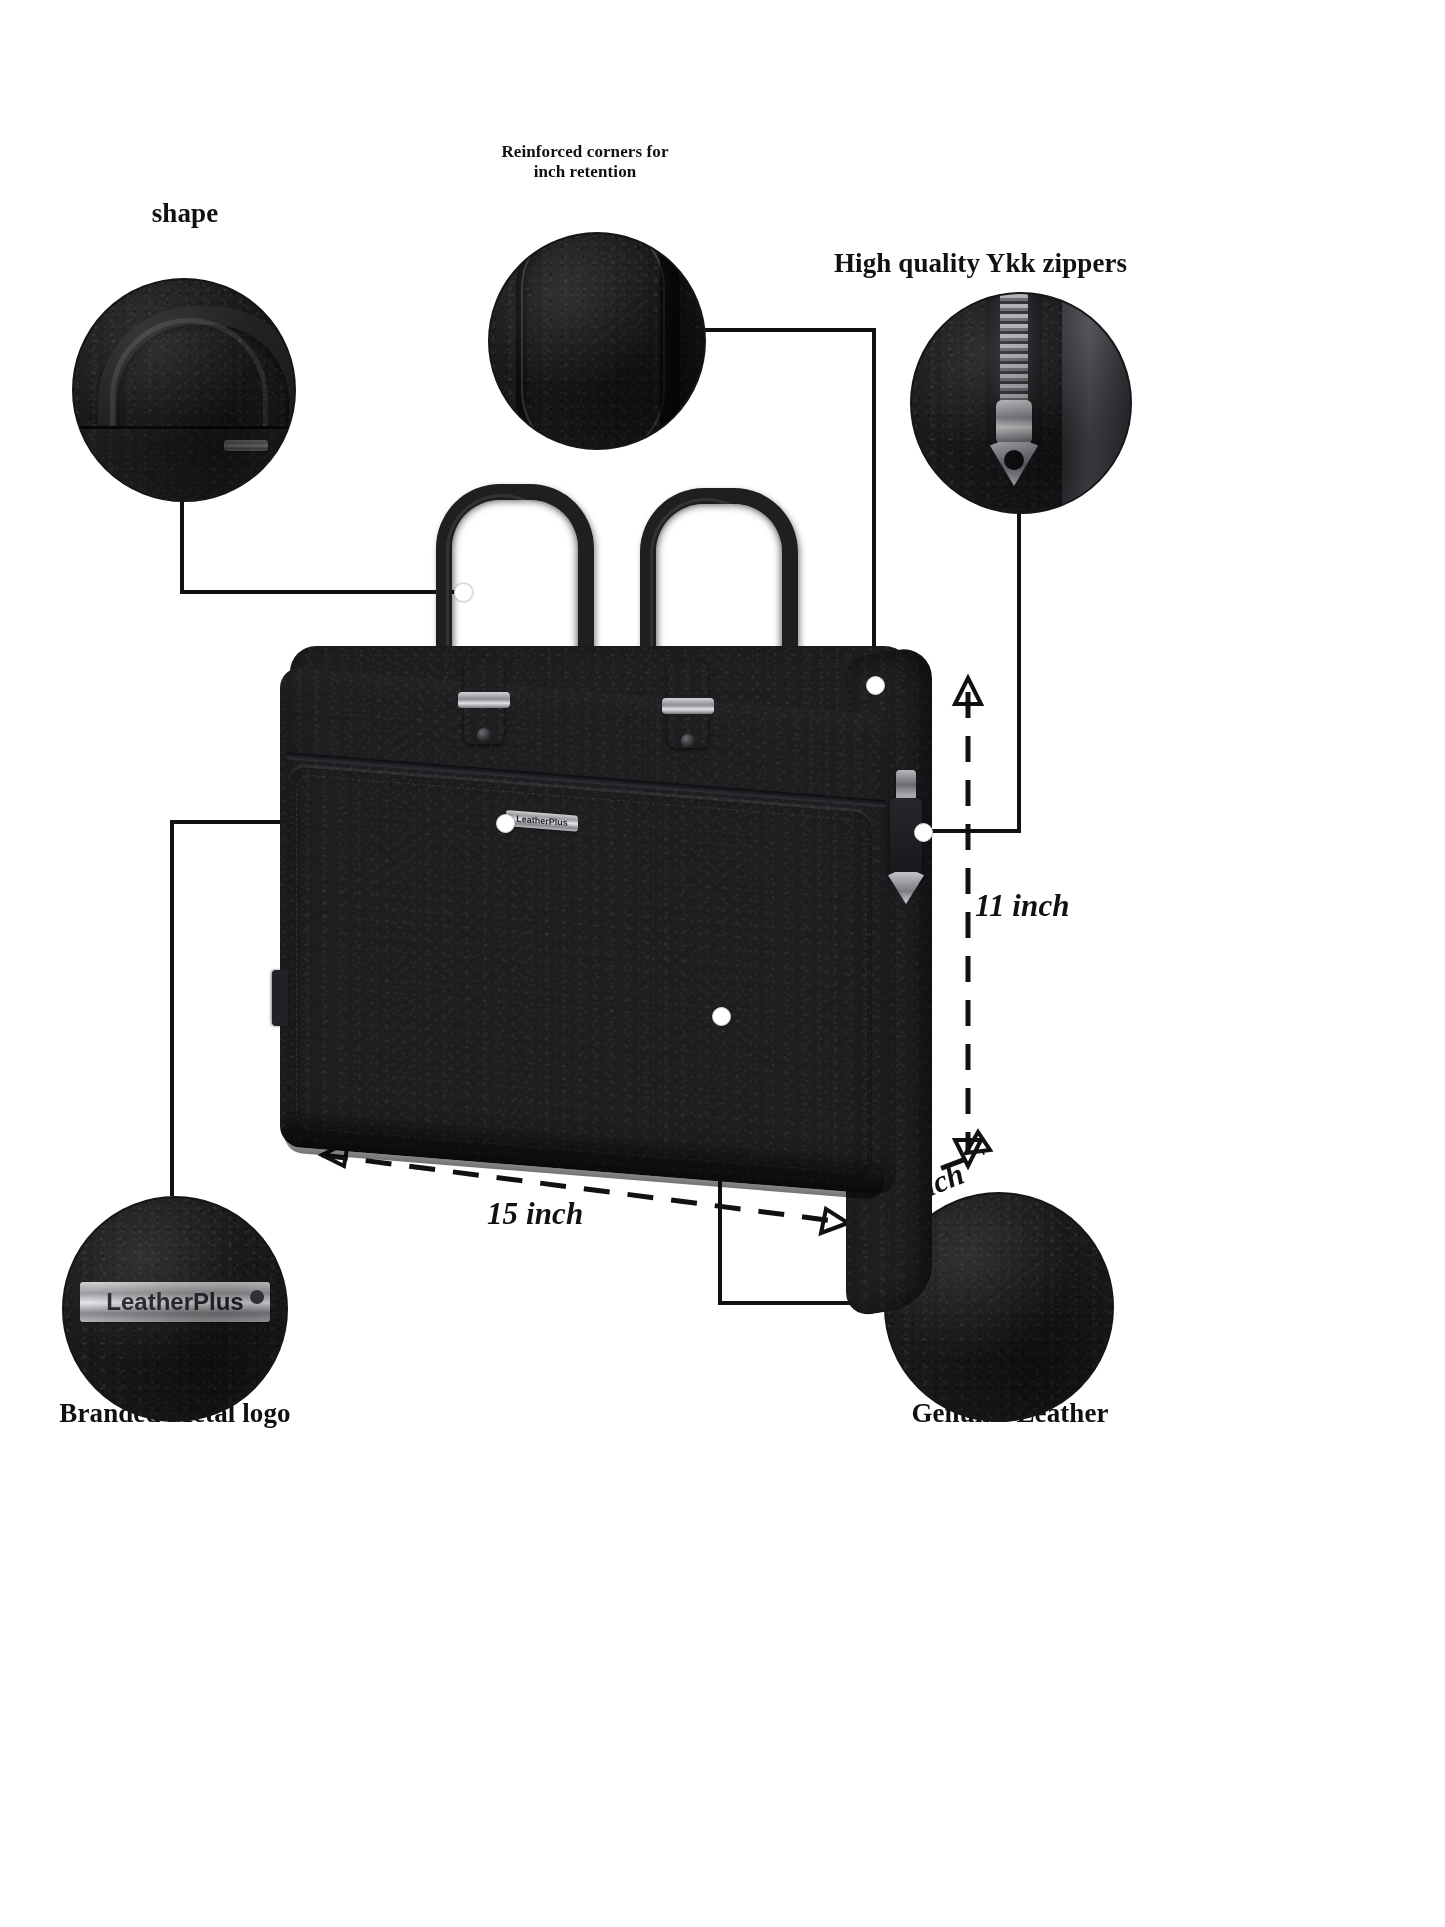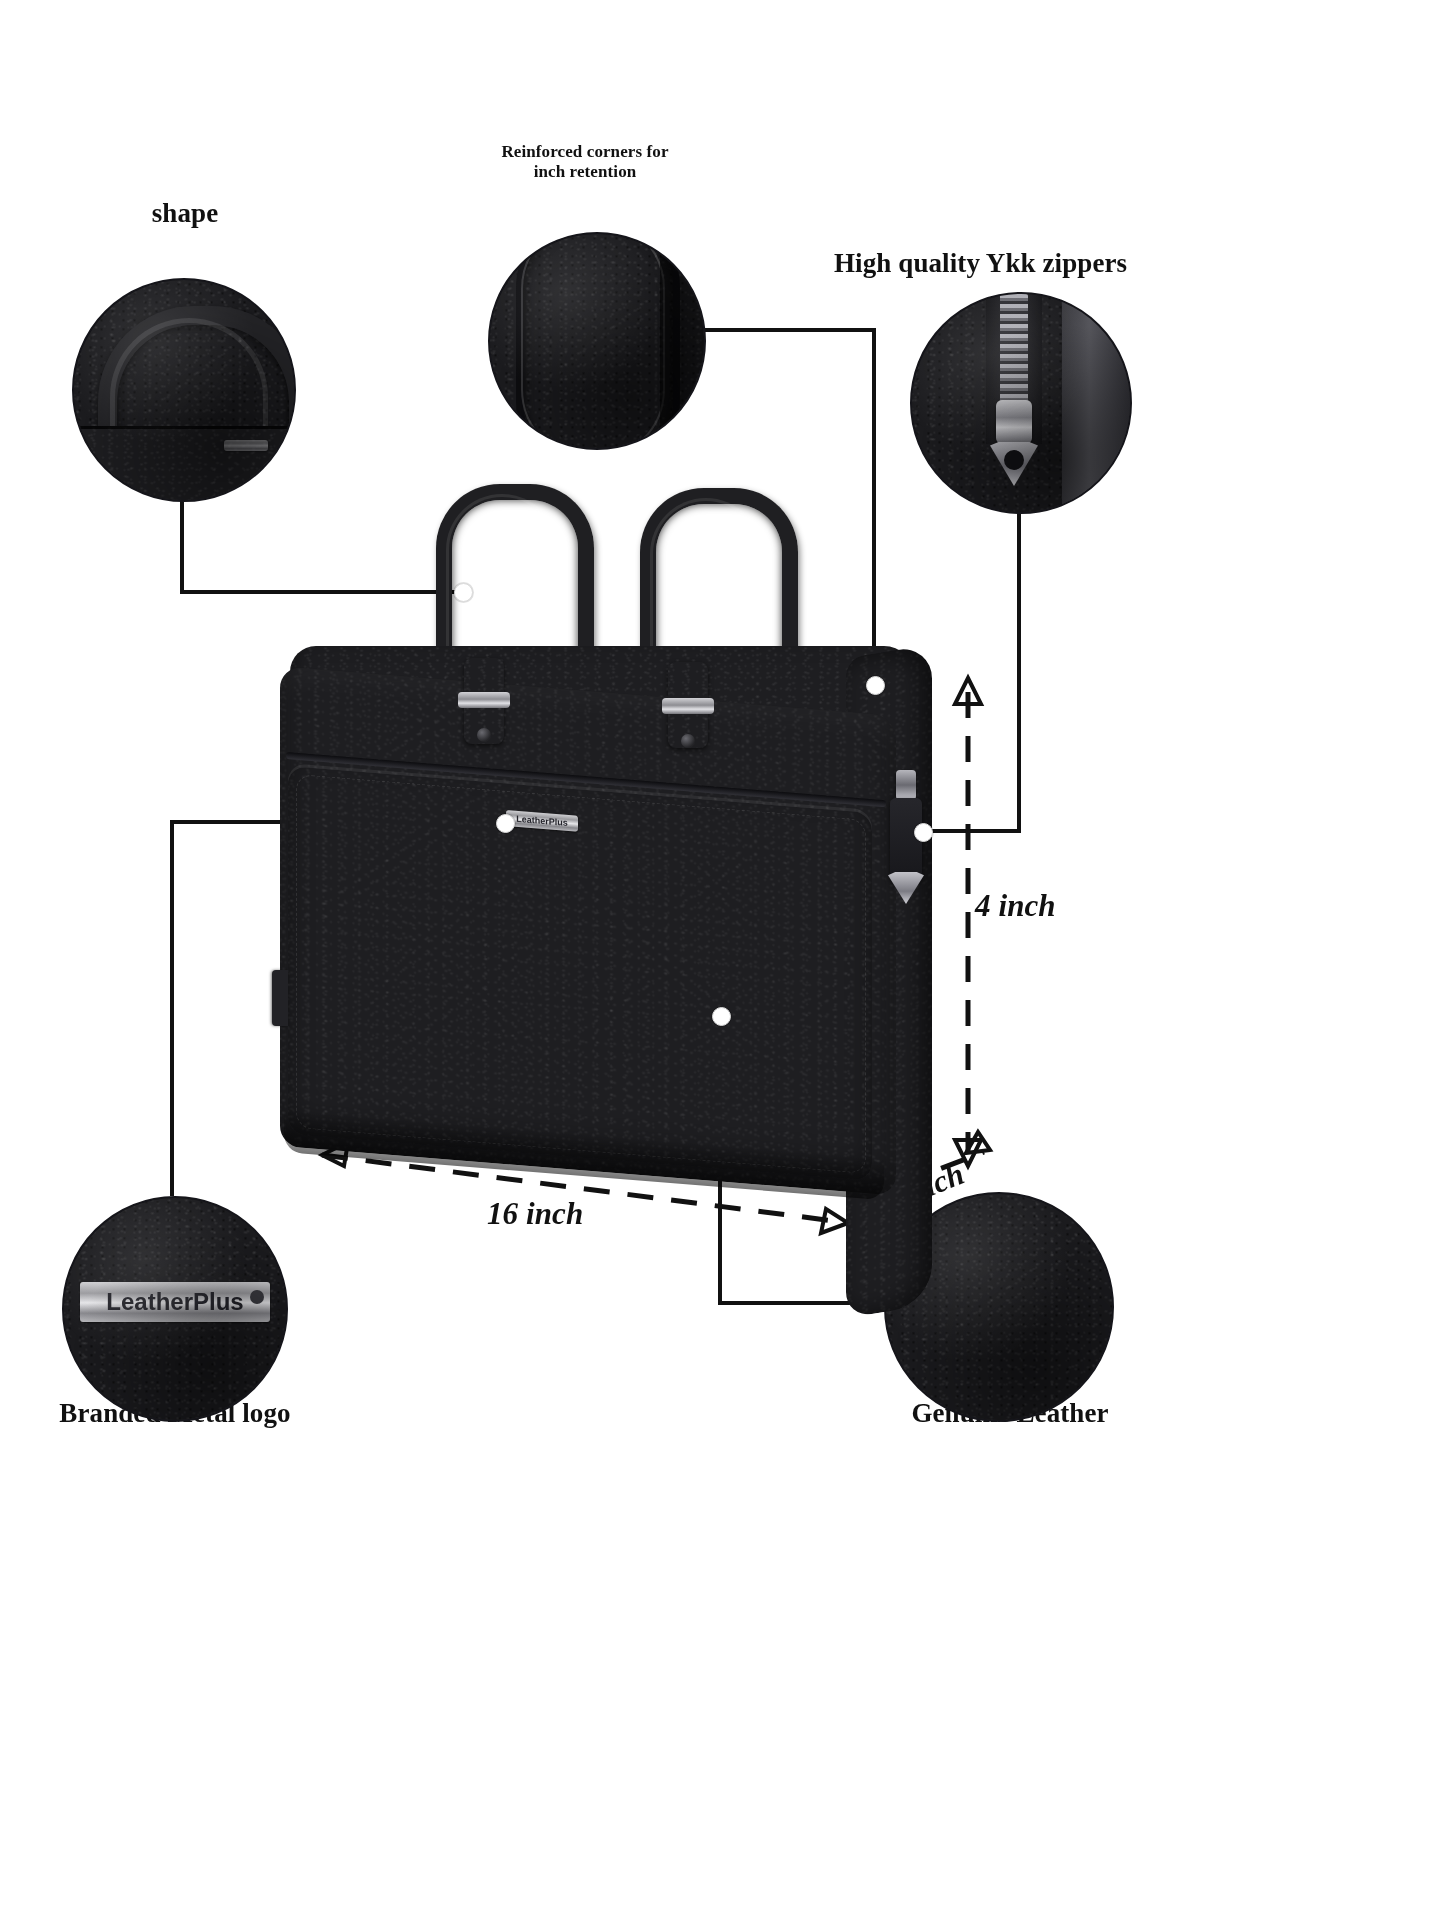--- a/index.html
+++ b/index.html
@@ -109,25 +109,25 @@
 
   <div class="lbl c" style="left:5px;top:1398px;width:340px;font-size:27px;">
     <div>Branded Metal logo</div>
   </div>
 
   <div class="lbl c" style="left:830px;top:1398px;width:360px;font-size:27px;">
     <div>Genuine Leather</div>
   </div>
 
   <div class="lbl" style="left:487px;top:1196px;font-size:31px;font-style:italic;">
-    <span>16 inch</span>
+    <span>15 inch</span>
   </div>
 
   <div class="lbl" style="left:975px;top:888px;font-size:31px;font-style:italic;">
-    <span>4 inch</span>
+    <span>11 inch</span>
   </div>
 
   <div class="lbl" style="left:881px;top:1186px;font-size:31px;font-style:italic;
               transform:rotate(-22deg);transform-origin:left top;">
     <span>3 inch</span>
   </div>
 
   <div class="circ" style="left:72px;top:278px;width:220px;height:220px;">
     <div class="leather"></div>
 

